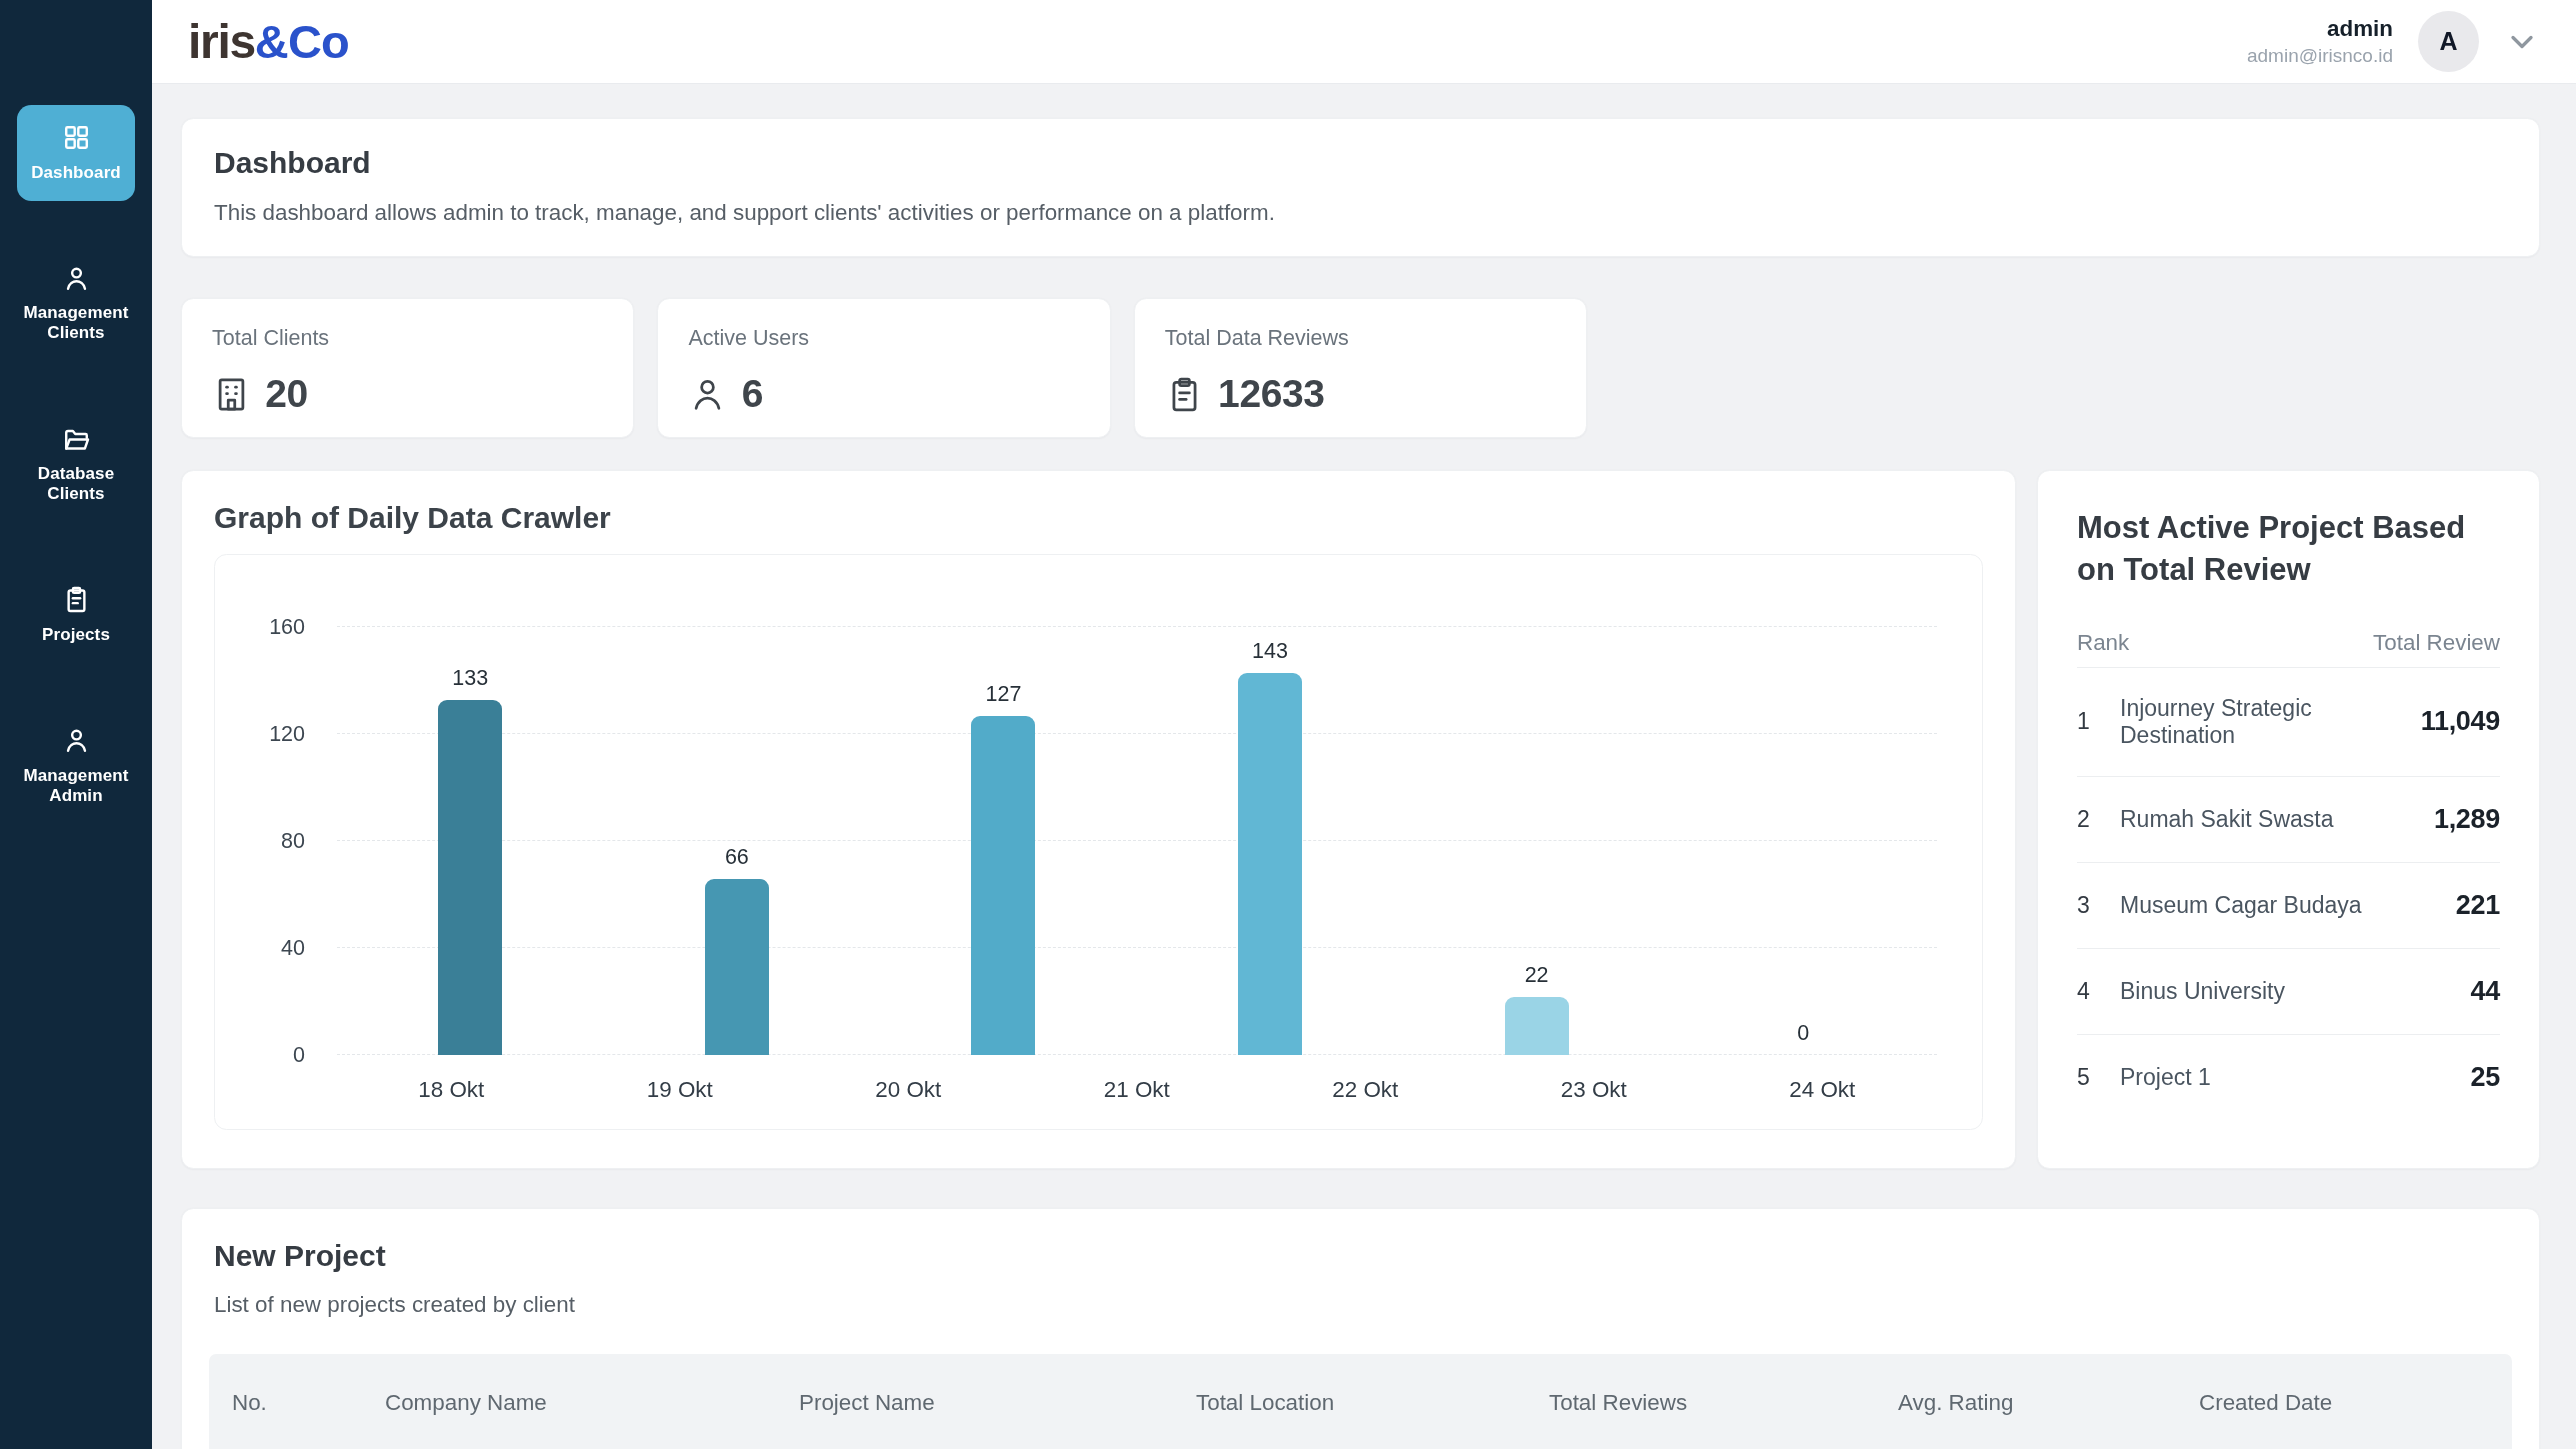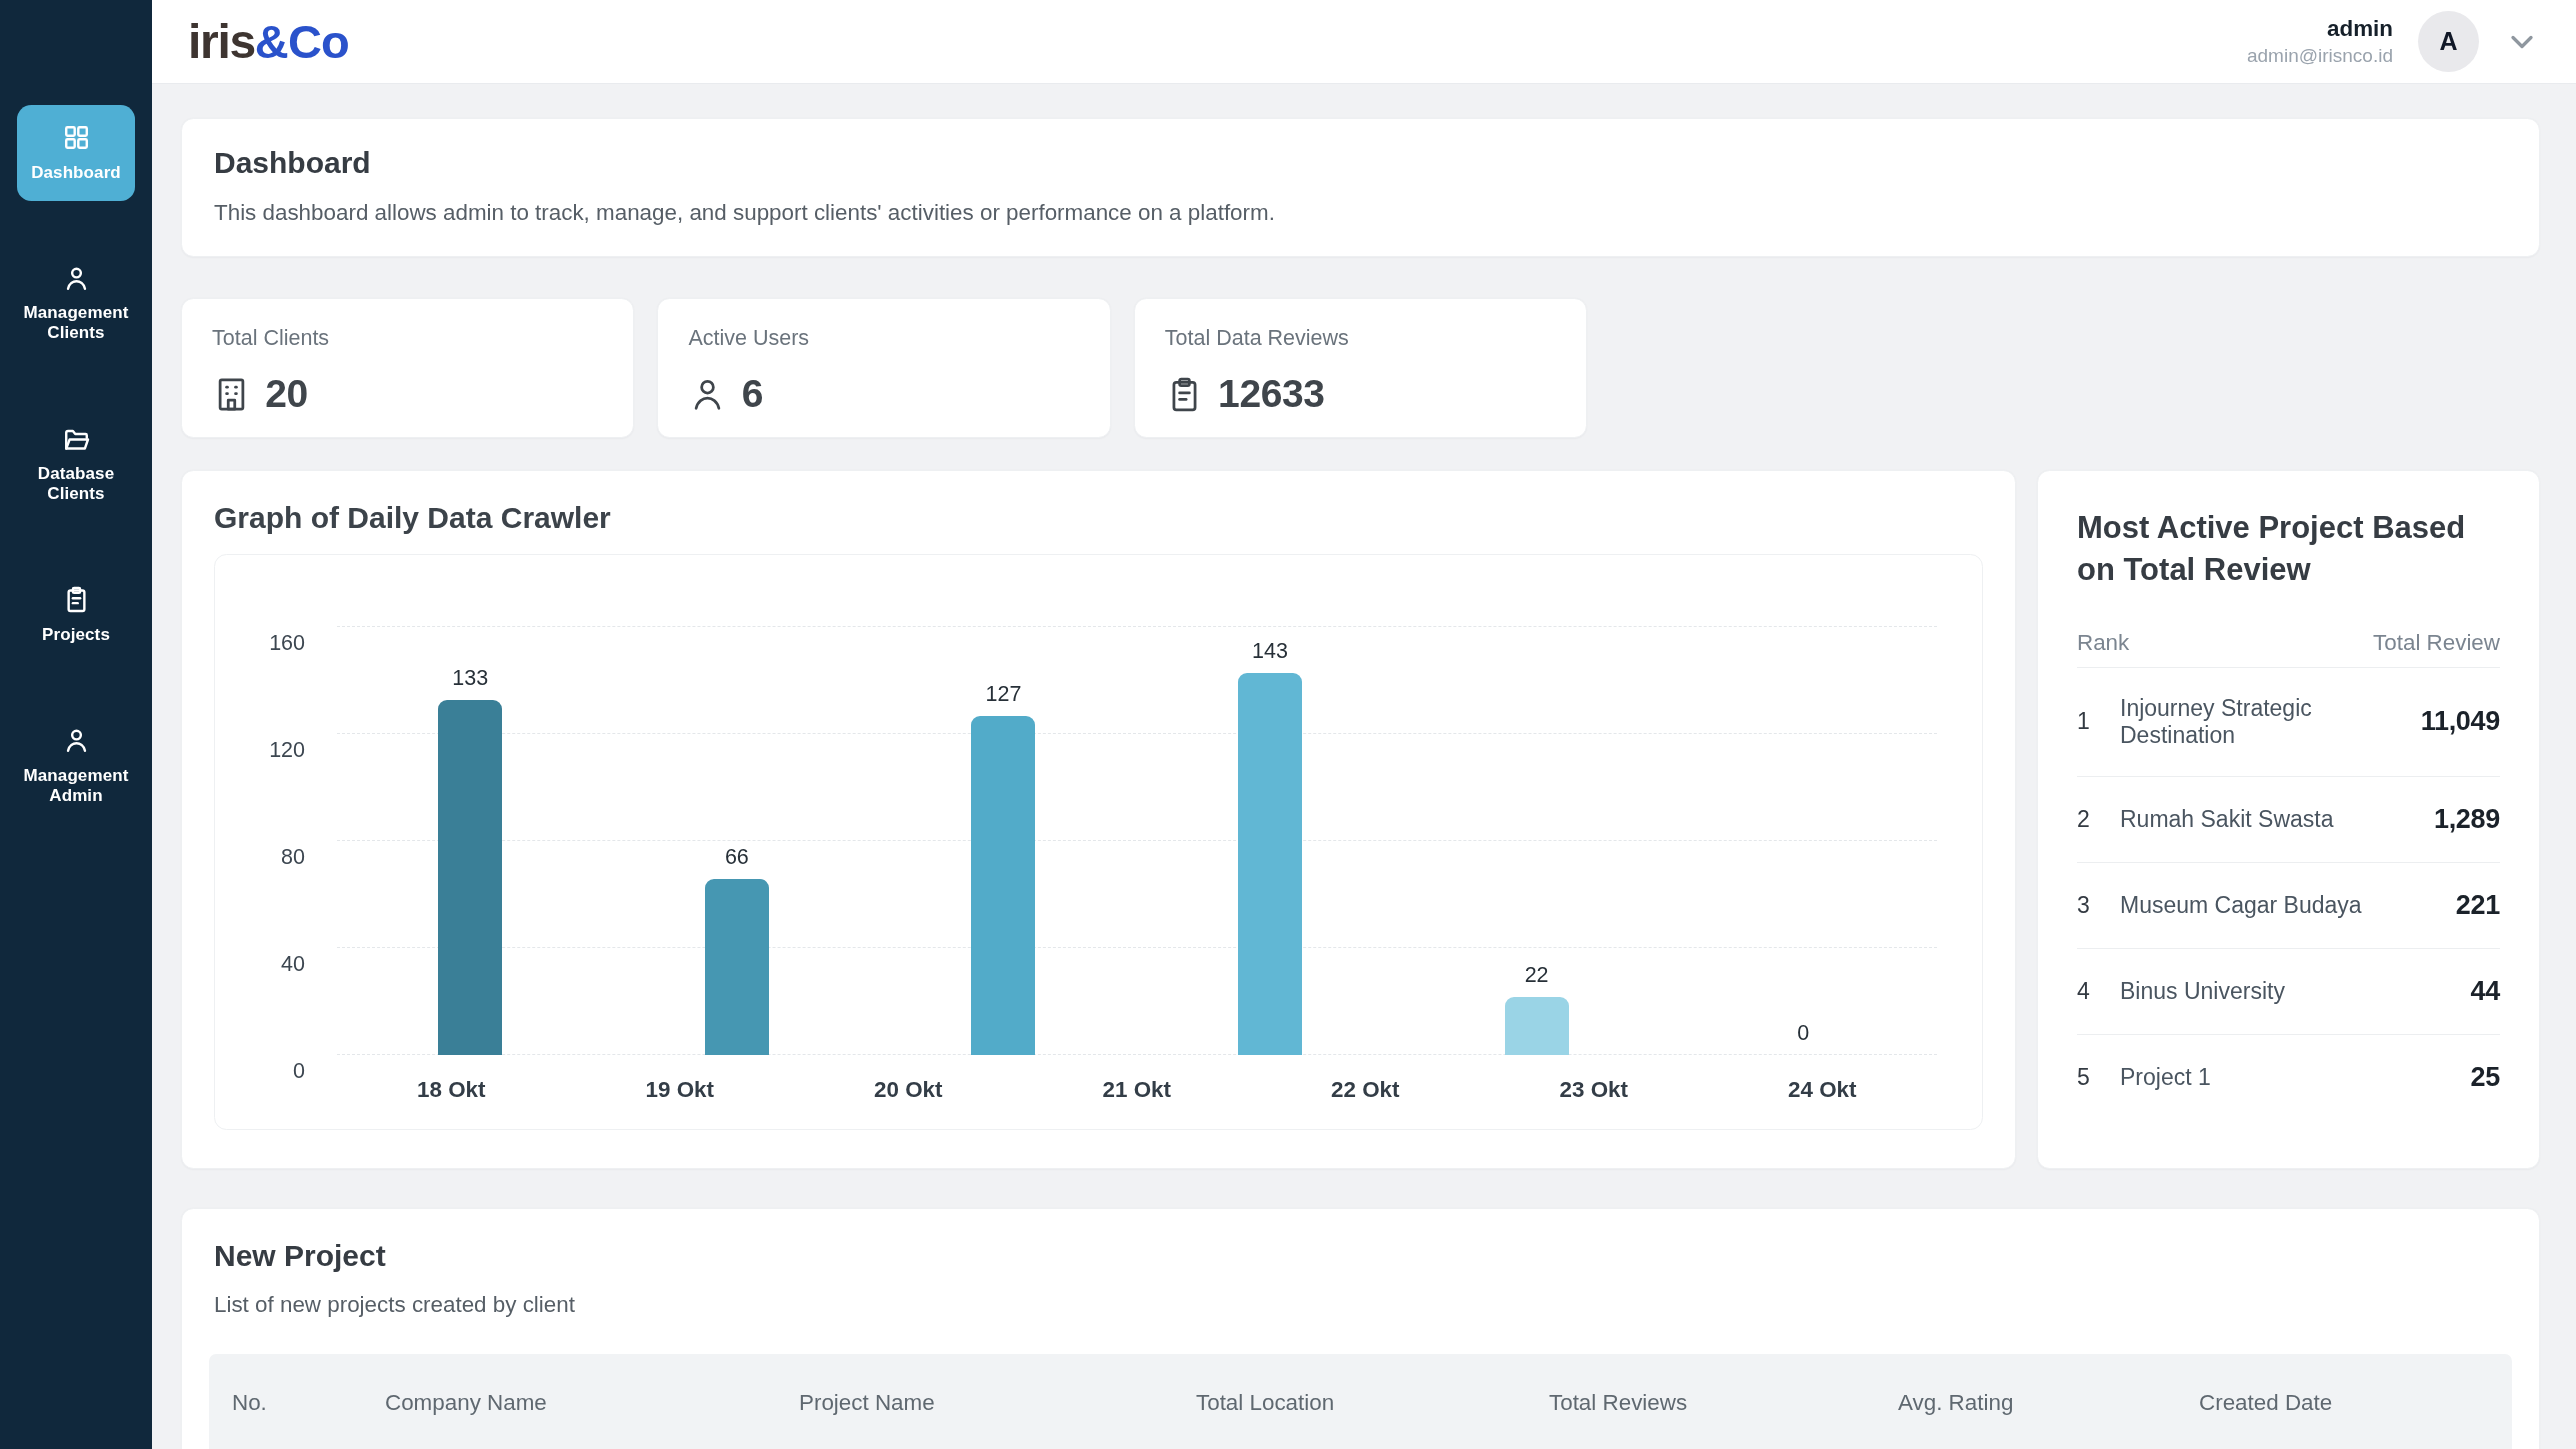--- a/index.html
+++ b/index.html
@@ -86,31 +86,31 @@
   .chart-panel {
     margin-top:19.7px; border:0.9px solid #eef0f2; border-radius:12.5px;
     padding:72px 36px 23px 36px; height:576px;
   }
   .plot { position:relative; height:428px; margin-left:86px; margin-right:9px; }
   .gridline {
     position:absolute; left:0; right:0; height:0;
     border-top:1.8px dashed #e4e7ea;
   }
   .gridline .tick-label {
-    position:absolute; left:-32px; top:16px; transform:translate(-100%,-50%);
+    position:absolute; left:-32px; top:0; transform:translate(-100%,-50%);
     font-size:21.5px; color:#3c4650;
   }
   .bars { position:absolute; left:0; right:0; top:0; bottom:0; display:flex; }
   .bar-col {
     flex:1; display:flex; flex-direction:column;
     justify-content:flex-end; align-items:center;
   }
   .bar-value { font-size:21.5px; color:#273038; margin-bottom:9px; }
   .bar { width:64px; border-radius:9px 9px 0 0; }
-  .xlabels { display:flex; margin-left:86px; margin-right:9px; margin-top:21.5px;font-weight:bold; }
+  .xlabels { display:flex; margin-left:86px; margin-right:9px; margin-top:21.5px; }
   .xlabel { flex:1; text-align:center; font-size:22.4px; color:#333d47; }
 
   
   .rank-card { padding:36px 39px; height:699px; }
   .rank-title { font-size:31px; font-weight:700; color:#363c43; line-height:1.37; }
   .rank-head {
     display:flex; justify-content:space-between;
     margin-top:38px; padding-bottom:11px; border-bottom:0.9px solid #eceef0;
     font-size:22.4px; color:#7b8590;
   }

